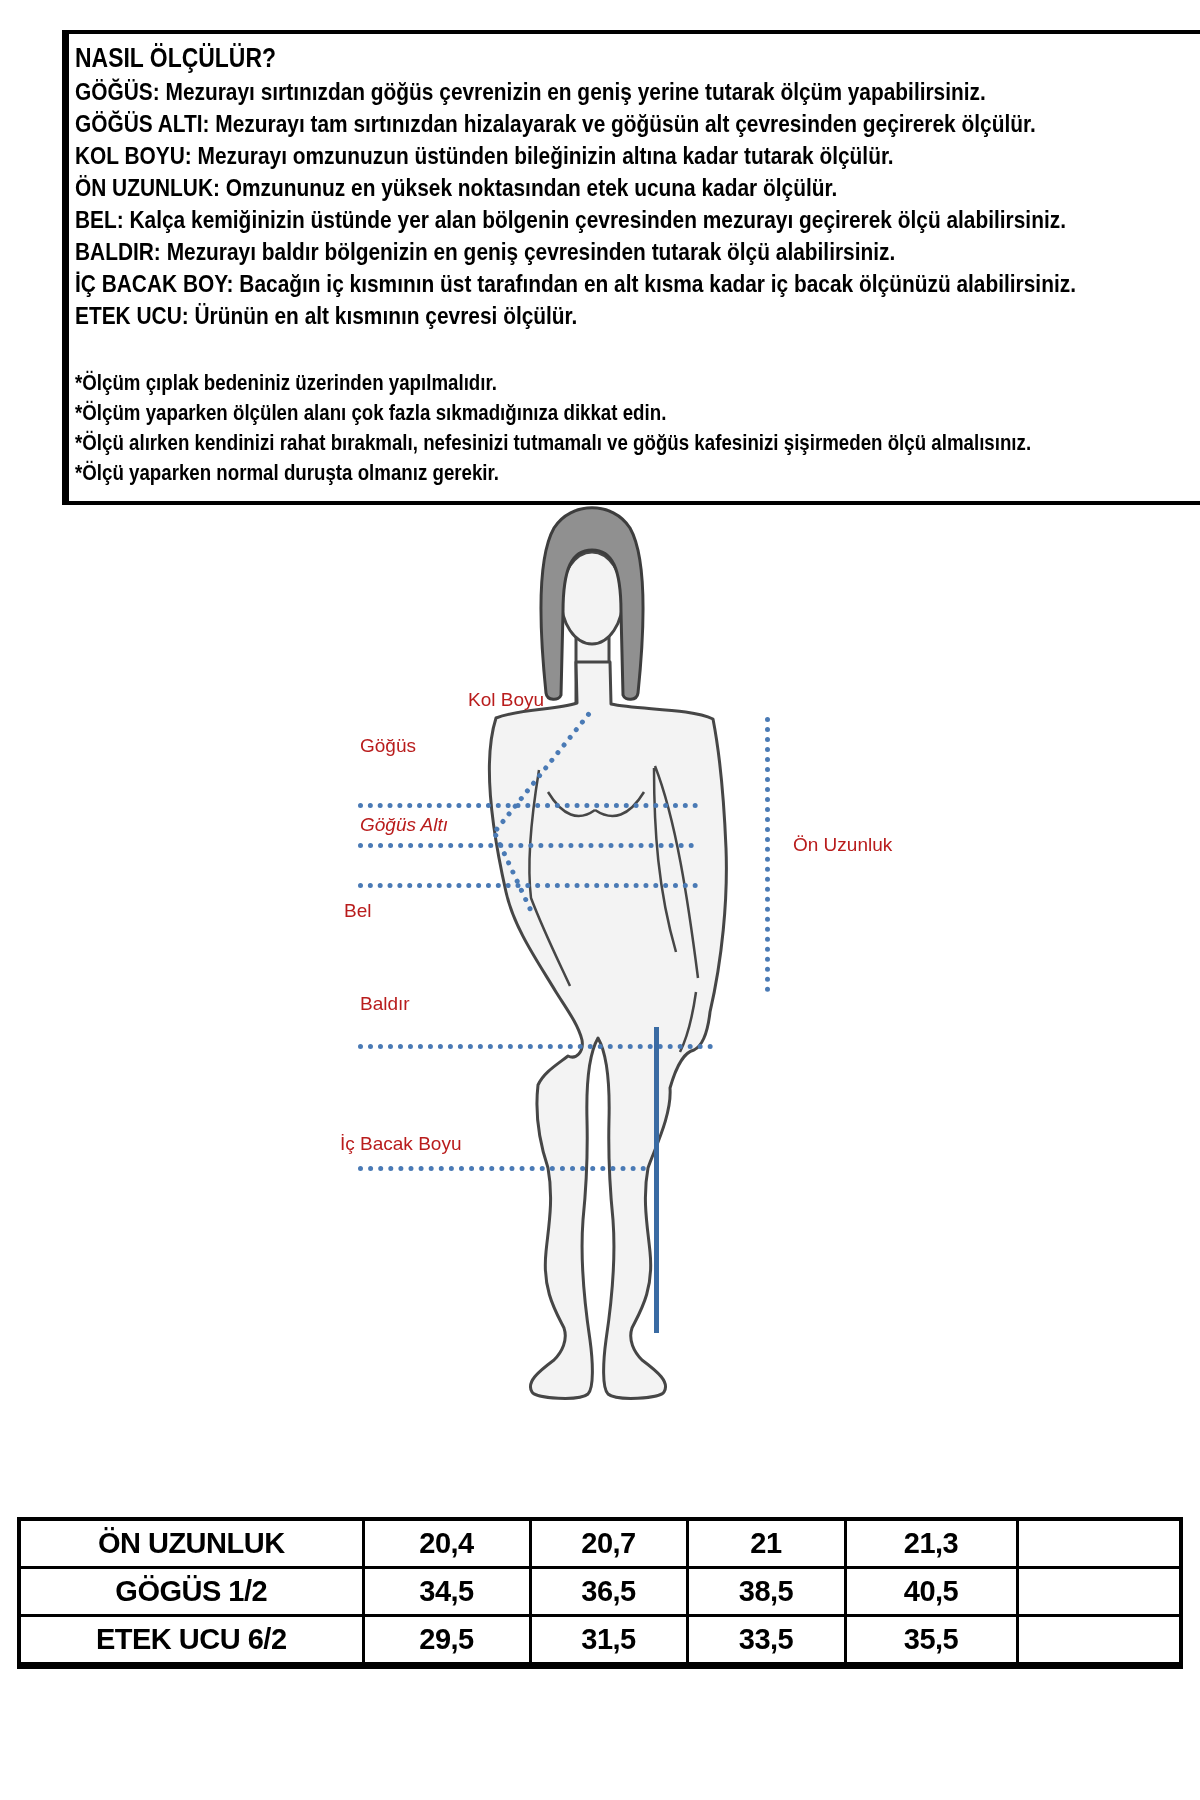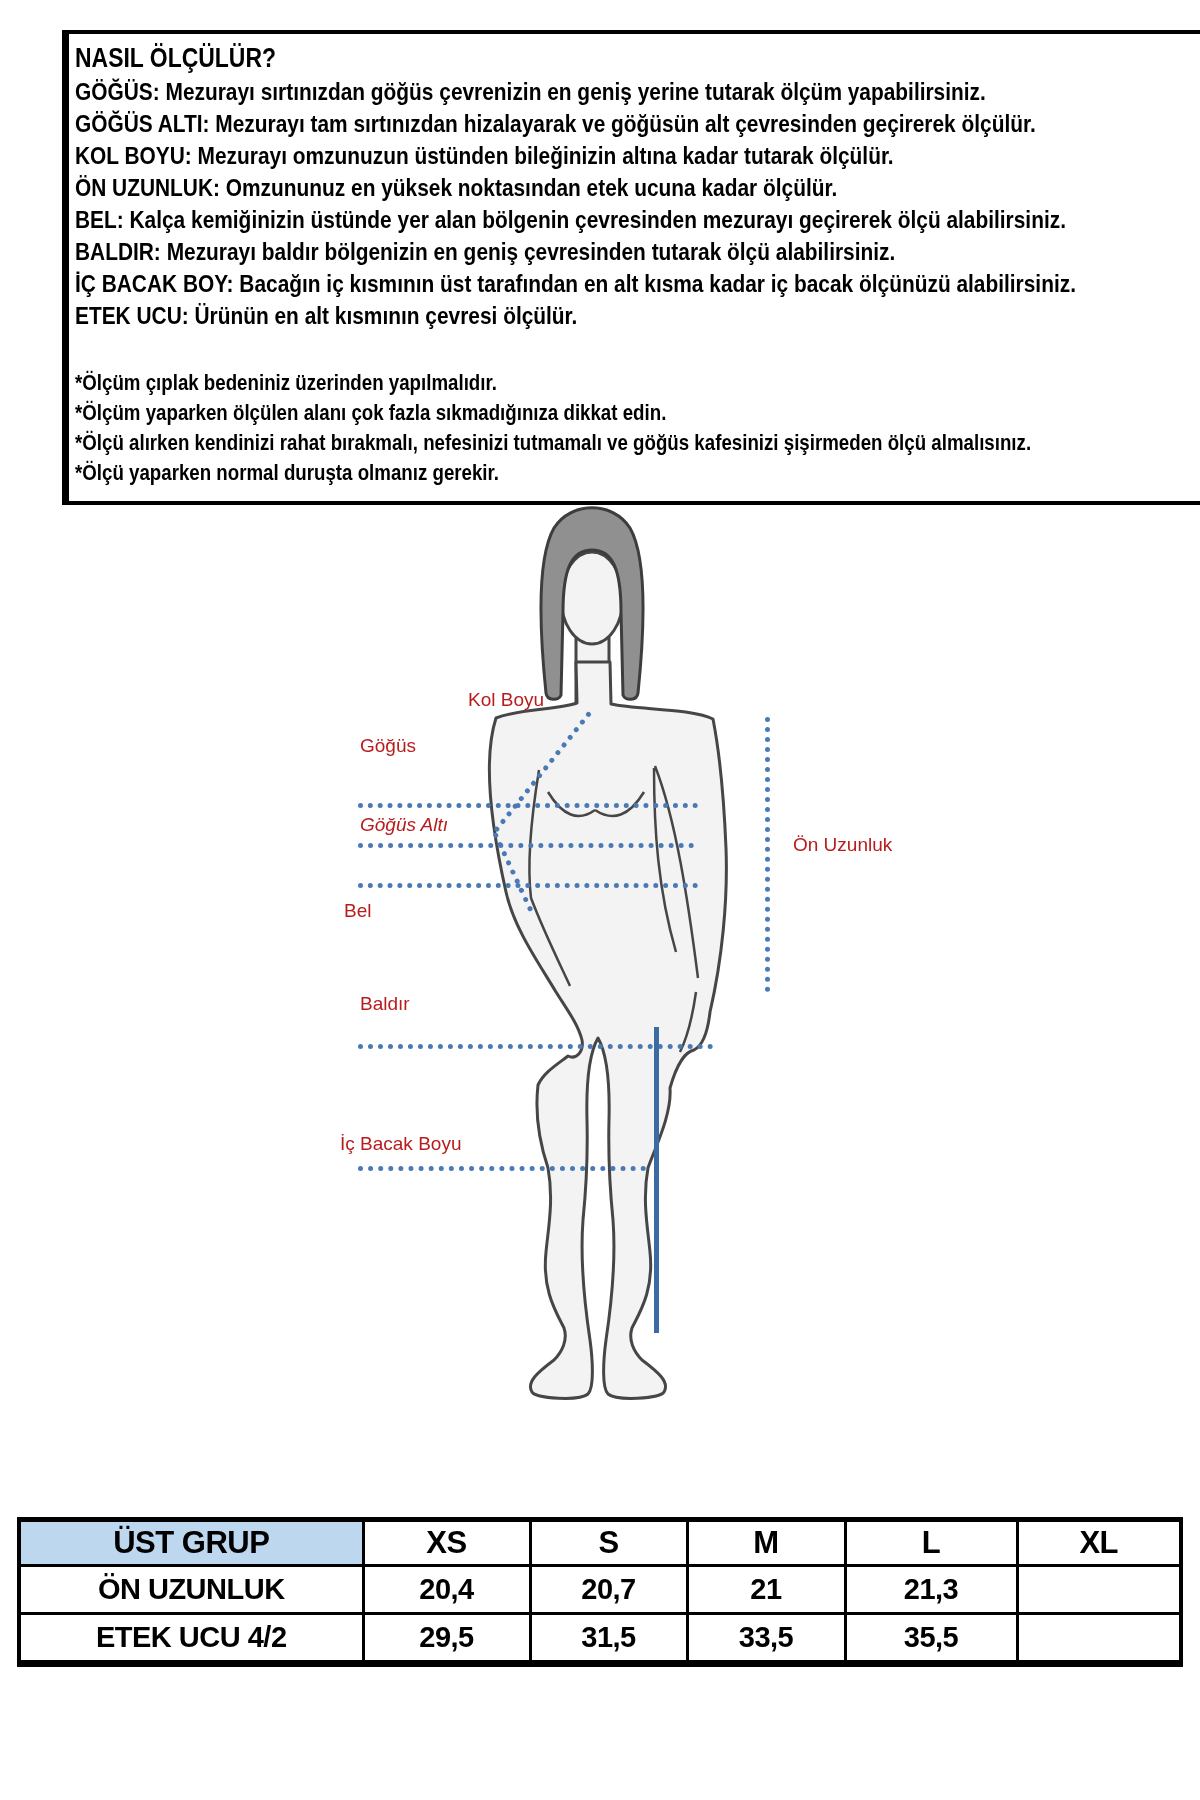--- a/index.html
+++ b/index.html
@@ -149,38 +149,38 @@
   <table class="size-table">
     <colgroup>
       <col style="width:344px">
         <col style="width:167px">
         <col style="width:157px">
       <col style="width:158px">
         <col style="width:172px">
         <col style="width:164px">
     </colgroup>
     <tbody>
-        <tr>
-      <th class="corner">ÜST GRUP</th>
-      <th>XS</th>
-      <th>S</th>
-      <th>M</th>
-      <th>L</th>
-      <th>XL</th>
-    </tr>
     <tr>
       <td>ÖN UZUNLUK</td>
       <td>20,4</td>
       <td>20,7</td>
       <td>21</td>
       <td>21,3</td>
       <td></td>
     </tr>
     <tr>
-      <td>ETEK UCU 4/2</td>
+      <td>GÖGÜS 1/2</td>
+      <td>34,5</td>
+      <td>36,5</td>
+      <td>38,5</td>
+      <td>40,5</td>
+      <td></td>
+    </tr>
+    <tr>
+      <td>ETEK UCU 6/2</td>
       <td>29,5</td>
       <td>31,5</td>
       <td>33,5</td>
       <td>35,5</td>
       <td></td>
     </tr>
   </tbody>
     </table>
 
 </div>

